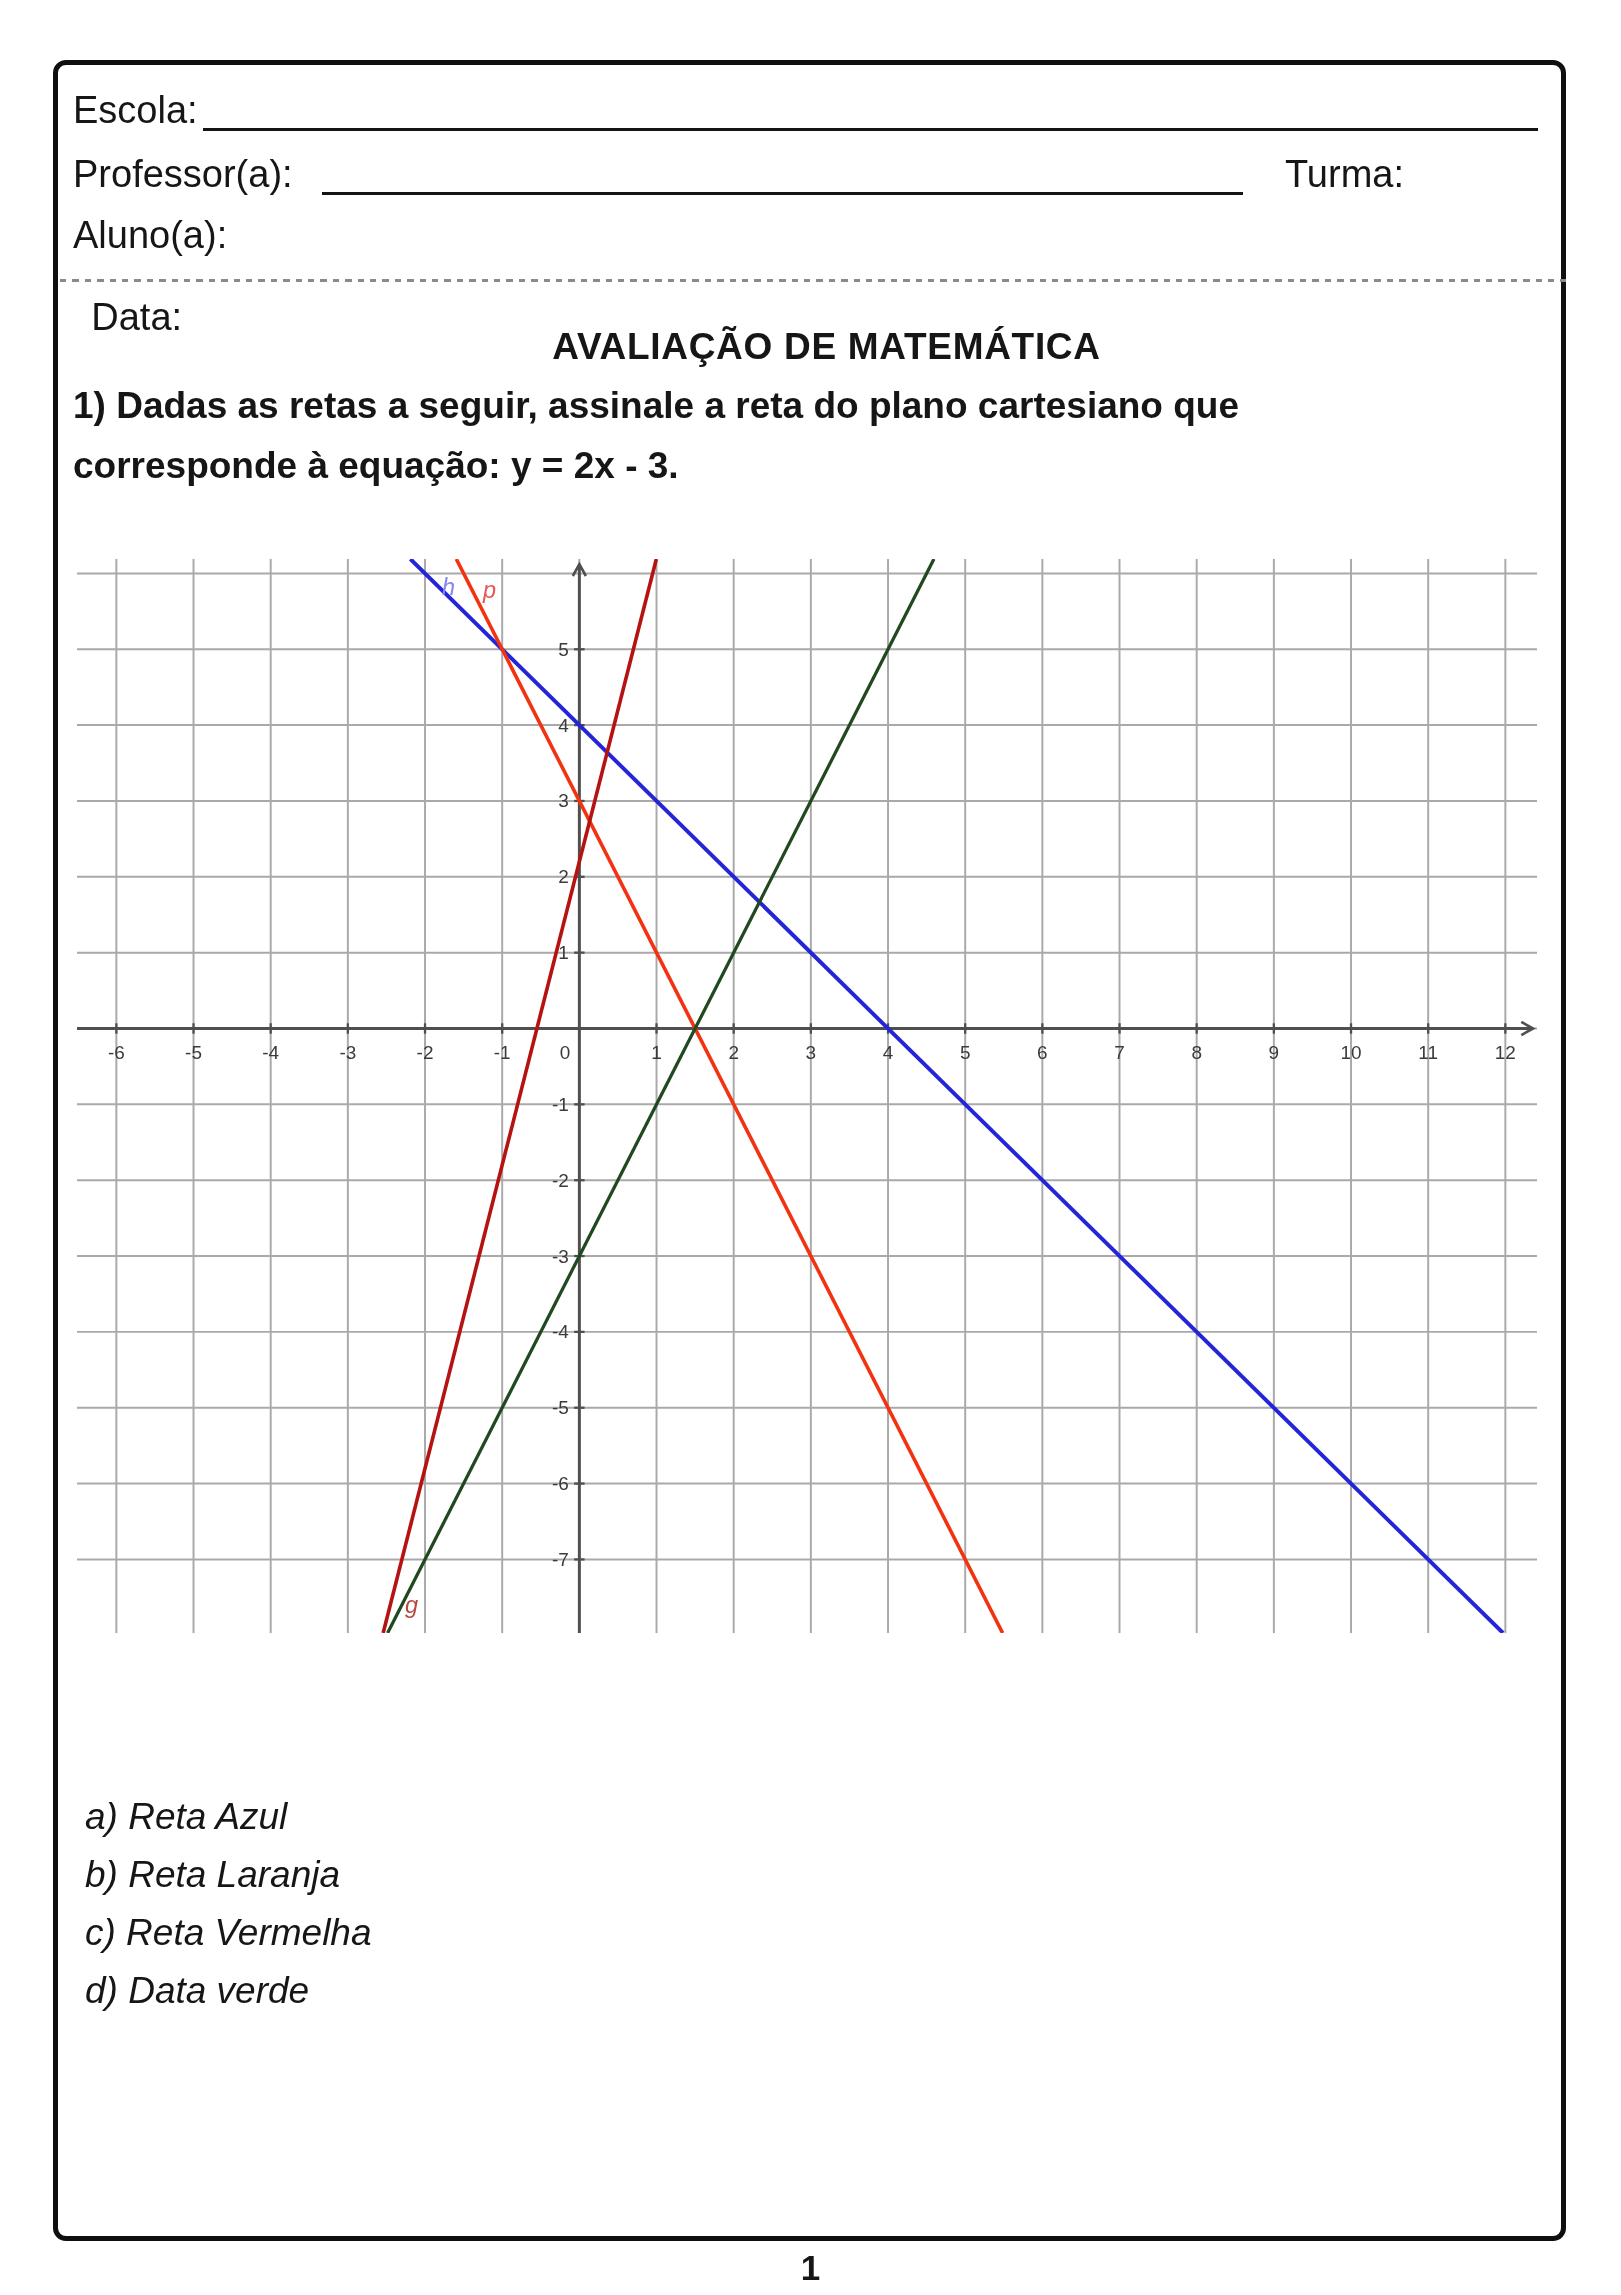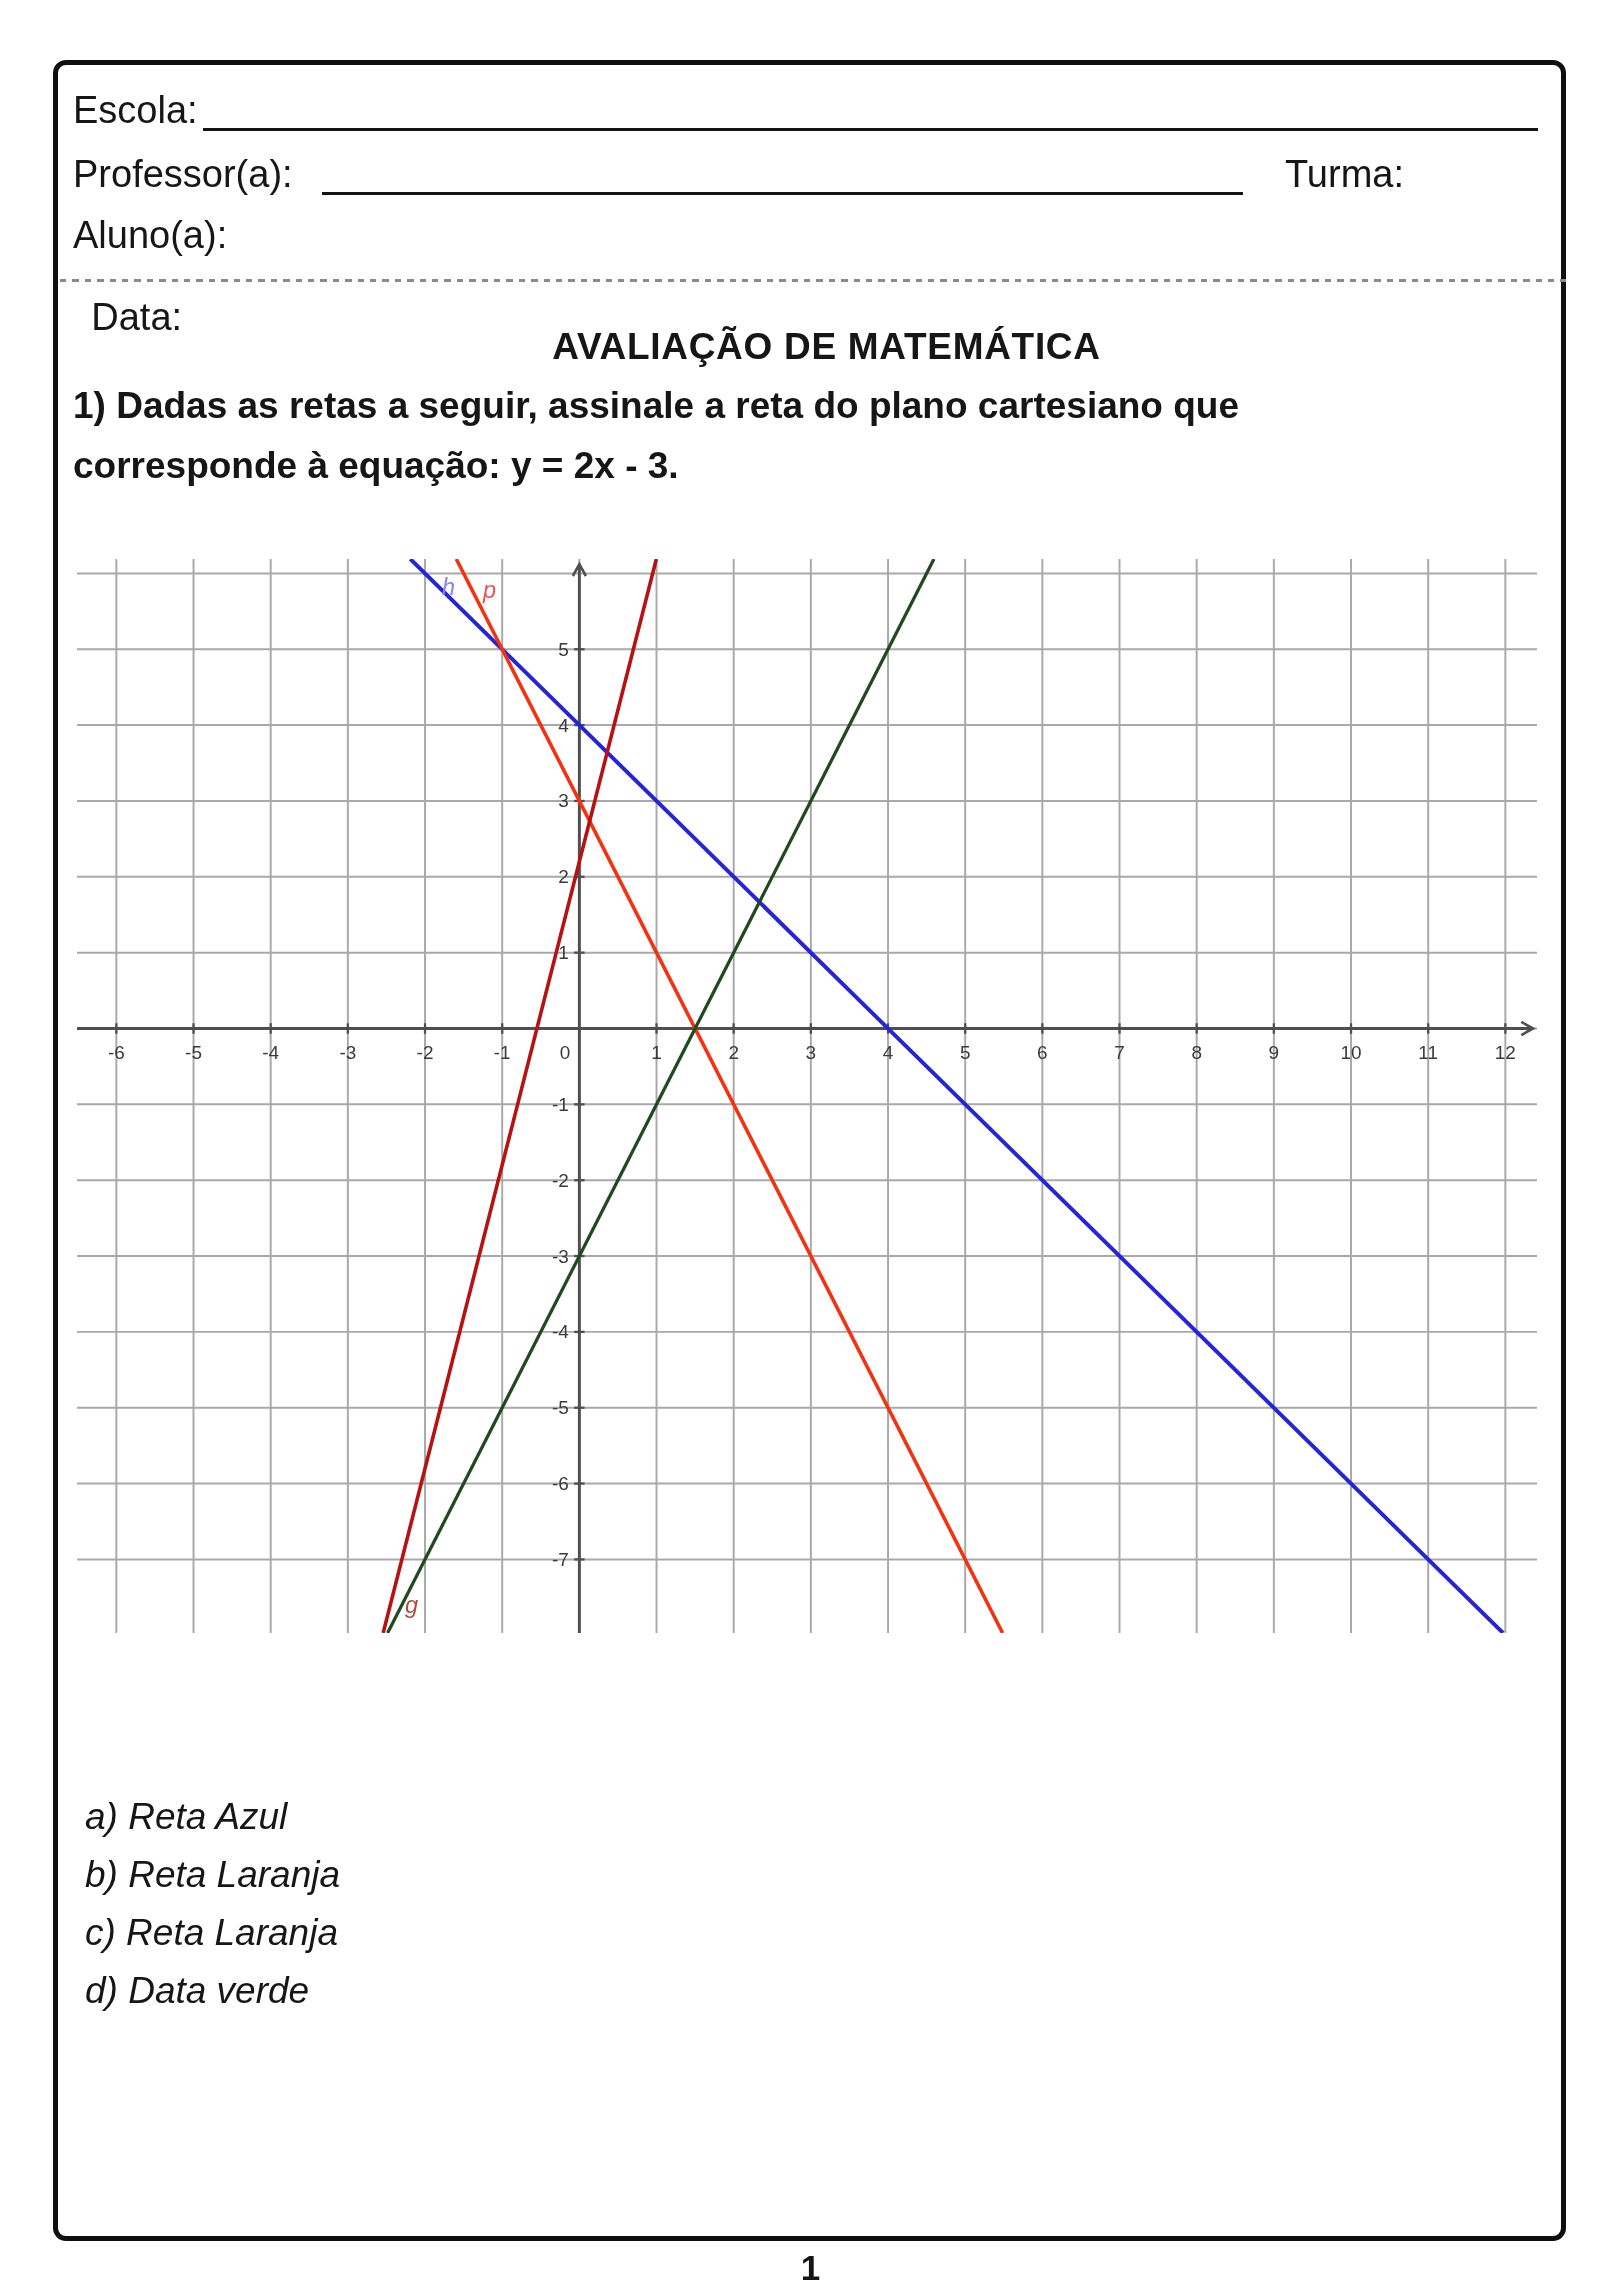--- a/index.html
+++ b/index.html
@@ -207,20 +207,20 @@
           <text x="557.9999999999999" y="54.50141242937861" fill="#8585f5" font-size="36" font-style="italic">h</text>
           <text x="620.5243128964058" y="59.13983050847466" fill="#e85555" font-size="36" font-style="italic">p</text>
           <text x="501.37420718816065" y="1610.690677966102" fill="#b34a42" font-size="36" font-style="italic">g</text>
         </g>
       </svg>
   </div>
 
   <div class="options">
     <div>a) Reta Azul</div>
     <div>b) Reta Laranja</div>
-    <div>c) Reta Laranja</div>
+    <div>c) Reta Vermelha</div>
     <div>d) Data verde</div>
   </div>
 
   <div class="page-number">1</div>
 
 </div>
 
 
 </body></html>

